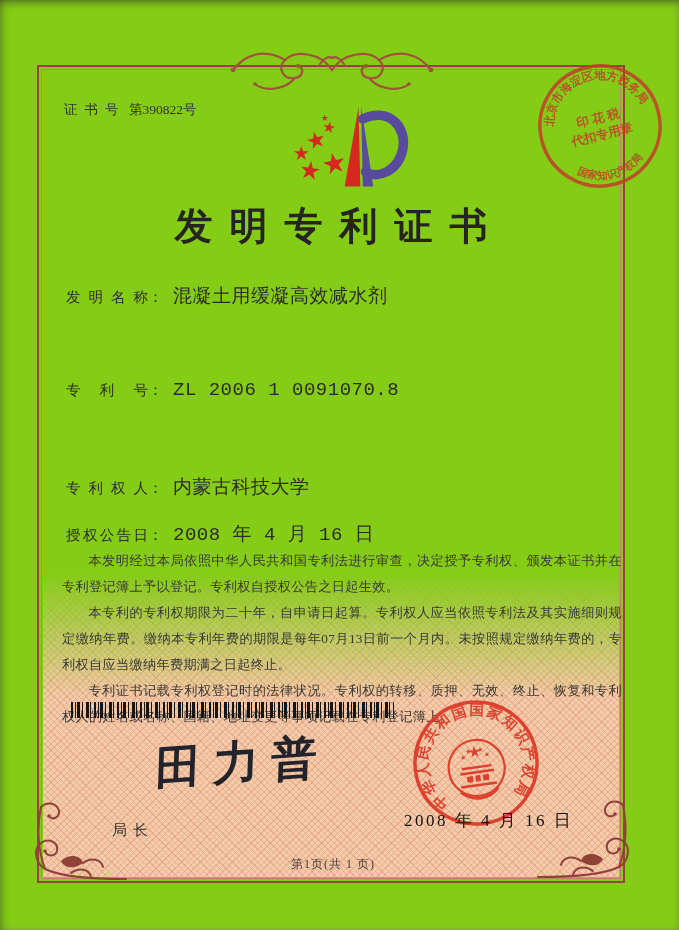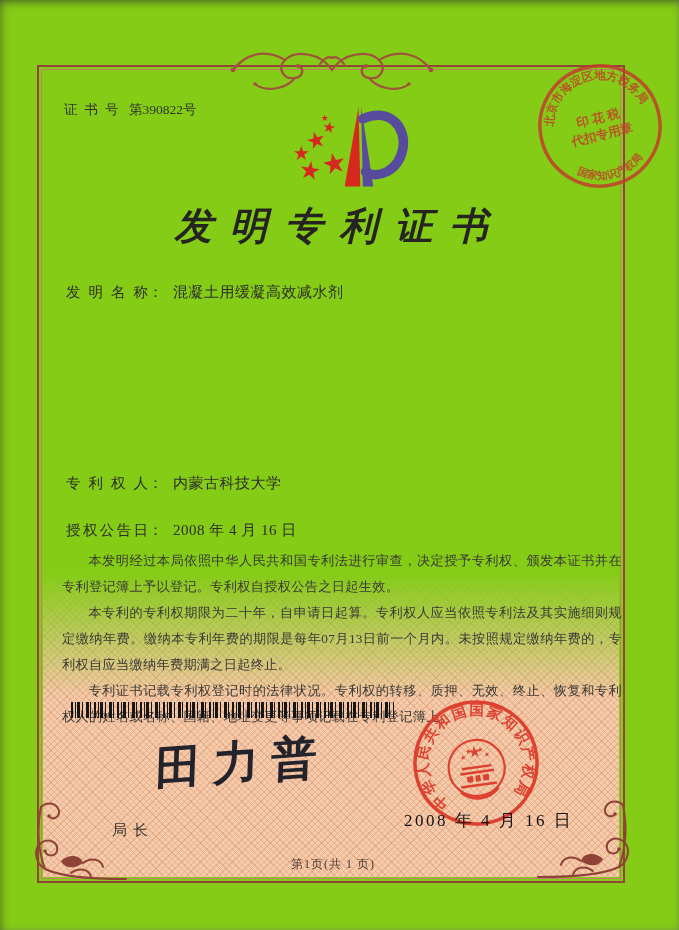--- a/index.html
+++ b/index.html
@@ -33,27 +33,27 @@
   .corner{position:absolute;width:100px;height:86px;}
   .corner-l{left:31px;top:799px;}
   .corner-r{left:533px;top:797px;transform:scaleX(-1);}
   .certno{position:absolute;left:64px;top:101px;font-size:13.5px;color:#33312e;white-space:nowrap;}
   .certno-lab{letter-spacing:7px;}
   .stamp{position:absolute;left:534px;top:60px;width:132px;height:132px;transform:rotate(-14deg);opacity:.82;}
   .logo{position:absolute;left:284px;top:94px;width:130px;height:114px;}
   .title{
     position:absolute;left:37px;width:588px;top:201px;text-align:center;
     font-size:38px;font-weight:bold;color:#262421;
-    letter-spacing:17px;padding-left:17px;box-sizing:border-box;white-space:nowrap;font-style:italic;
+    letter-spacing:17px;padding-left:17px;box-sizing:border-box;white-space:nowrap;
   }
   .field{position:absolute;left:66px;font-size:15px;color:#2e2c29;white-space:nowrap;}
   .f0{top:283px}.f1{top:331px}.f2{top:379px}.f3{top:427px}.f4{top:474px}.f5{top:521px}
   .lab{display:inline-block;width:82px;text-align:justify;text-align-last:justify;font-size:14.5px;vertical-align:baseline;}
   .colon{margin-right:10px;}
-  .val{font-size:15px;letter-spacing:.5px;}
+  .val{font-size:19px;letter-spacing:.5px;font-family:Liberation Mono, monospace;}
   .body{
     position:absolute;left:62px;top:548px;width:560px;
     font-size:13.2px;line-height:26px;color:#3a3835;
     text-align:justify;letter-spacing:.3px;
   }
   .body p{margin:0;text-indent:2em;}
   .barcode{
     position:absolute;left:71px;top:702px;width:323px;height:16px;
     background:repeating-linear-gradient(90deg,
       #161616 0 2px, rgba(0,0,0,0) 2px 4px,
@@ -180,20 +180,23 @@
     <polygon points="89,6 91,98 103,98" fill="#584a9c"></polygon>
     <path d="M91,20 C122,6 142,30 137,55 C132,80 108,90 94,81" fill="none" stroke="#584a9c" stroke-width="11" stroke-linecap="round"></path>
   </svg>
 
   
   <div class="title">发明专利证书</div>
 
   
   <div class="field f0">
     <span class="lab">发明名称</span><span class="colon">：</span><span class="val">混凝土用缓凝高效减水剂</span>
+  </div>
+  <div class="field f2">
+    <span class="lab">专利号</span><span class="colon">：</span><span class="val">ZL 2006 1 0091070.8</span>
   </div>
   <div class="field f4">
     <span class="lab">专利权人</span><span class="colon">：</span><span class="val">内蒙古科技大学</span>
   </div>
   <div class="field f5">
     <span class="lab">授权公告日</span><span class="colon">：</span><span class="val">2008 年 4 月 16 日</span>
   </div>
 
   
   <div class="body">

